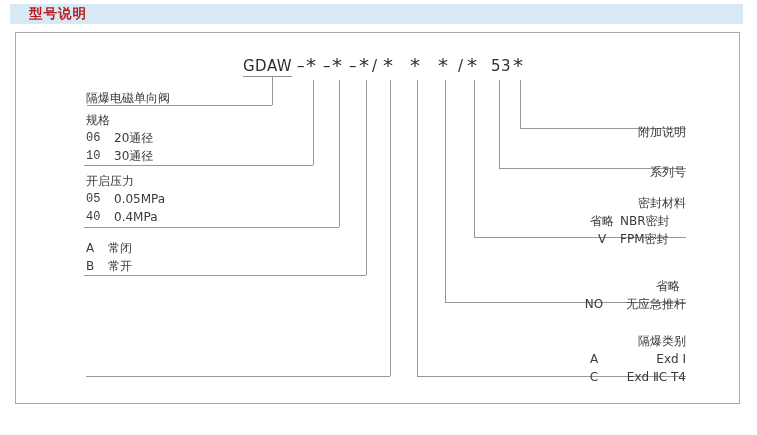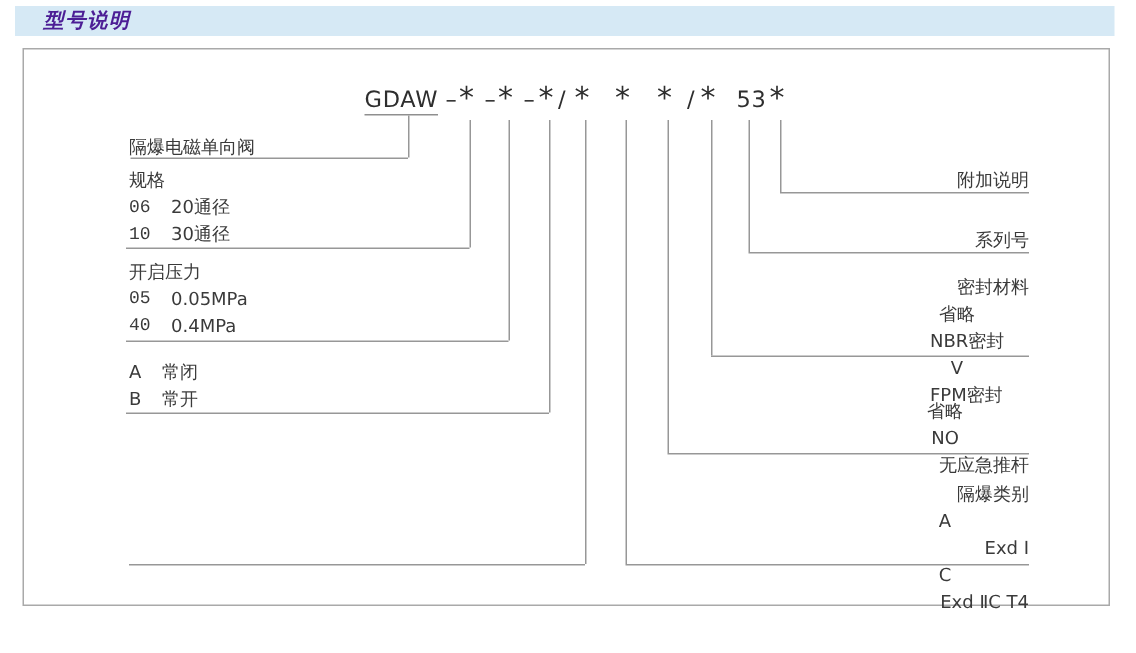--- a/index.html
+++ b/index.html
@@ -3,21 +3,21 @@
 <meta charset="utf-8">
 <style>
   * { margin:0; padding:0; box-sizing:border-box; }
   html,body { width:757px; height:435px; background:#ffffff; overflow:hidden;
     font-family:"DejaVu Sans","Liberation Sans",sans-serif; color:#3a3a3a; }
   .page { position:relative; width:757px; height:435px; background:#fff; }
 
   
   .header-band { position:absolute; left:10px; top:4px; width:733px; height:20px;
     background:#d6e9f5; display:flex; align-items:center; padding-left:19px; }
-  .header-band .title { font-size:13.5px; font-weight:bold; color:#4c1d95; letter-spacing:1px;font-style:italic; }
+  .header-band .title { font-size:13.5px; font-weight:bold; color:#b91c1c; letter-spacing:1px; }
 
   
   .diagram-box { position:absolute; left:15px; top:32px; width:725px; height:372px;
     border:1.5px solid #a9a9a9; background:#fff; }
 
   
   .tok { position:absolute; top:59px; font-size:15px; line-height:15px; color:#2e2e2e;
     letter-spacing:0.5px; white-space:pre; }
   .tok.model { padding-bottom:2px; border-bottom:1px solid #8f8f8f; }
   .tok.star { top:57px; font-size:20px; line-height:16px; letter-spacing:0; }
@@ -27,22 +27,22 @@
   .hl { position:absolute; height:1px; background:#979797; }
 
   
   .lblock { position:absolute; left:86px; font-size:12px; line-height:18px; color:#3a3a3a; }
   .lrow { display:flex; }
   .lcode { display:inline-block; }
   .w28 { width:28px;font-family:Liberation Mono, monospace; } .w22 { width:22px; } .w45 { width:45px; }
 
   
   .rblock { position:absolute; right:71px; font-size:12px; line-height:18px;
-    color:#3a3a3a; text-align:right; }
-  .rrow { display:flex; justify-content:flex-end;flex-direction:column; }
+    color:#3a3a3a; text-align:right;margin-top:12px; }
+  .rrow { display:flex; justify-content:flex-end; }
   .rcode { display:inline-block; width:36px; text-align:center; }
   .rdesc { display:inline-block; width:66px; text-align:left; }
   .rdesc.ralign { width:74px; text-align:right; }
 </style>
 </head>
 <body>
 
 <div class="page">
 
   <div class="header-band">

